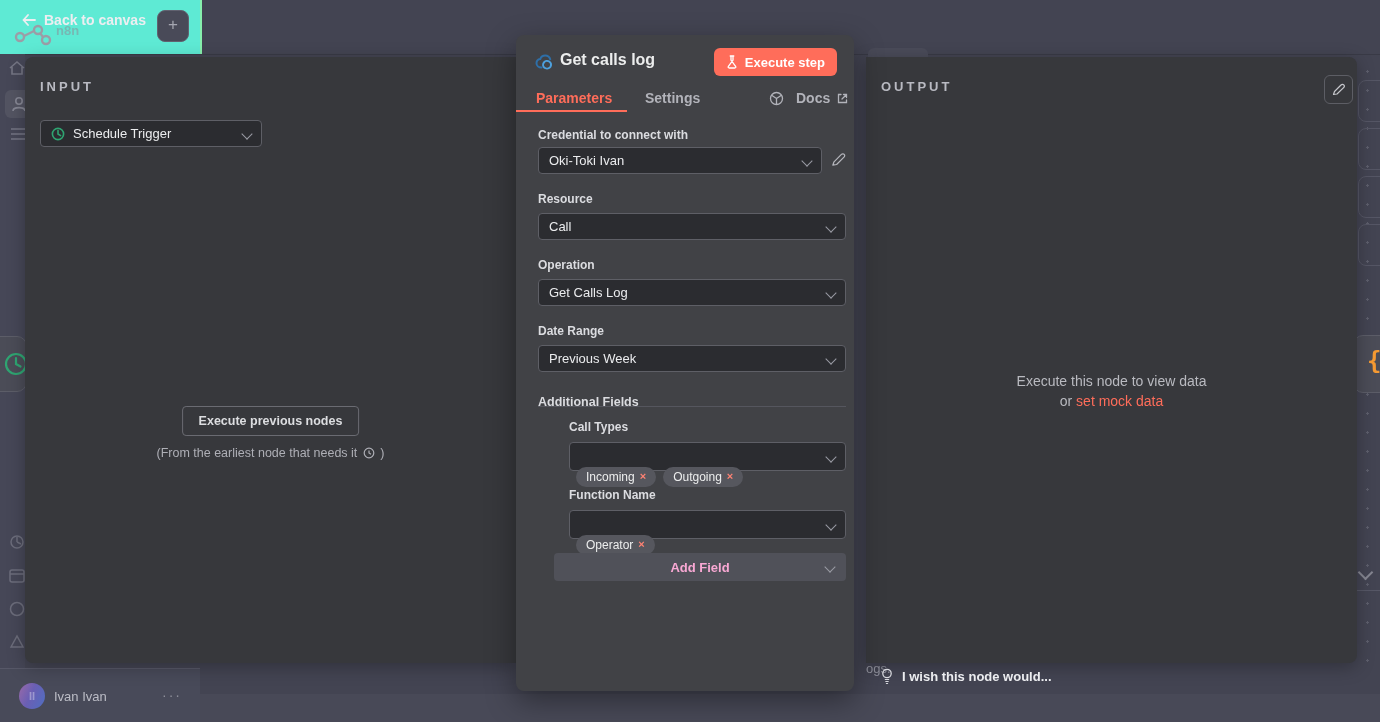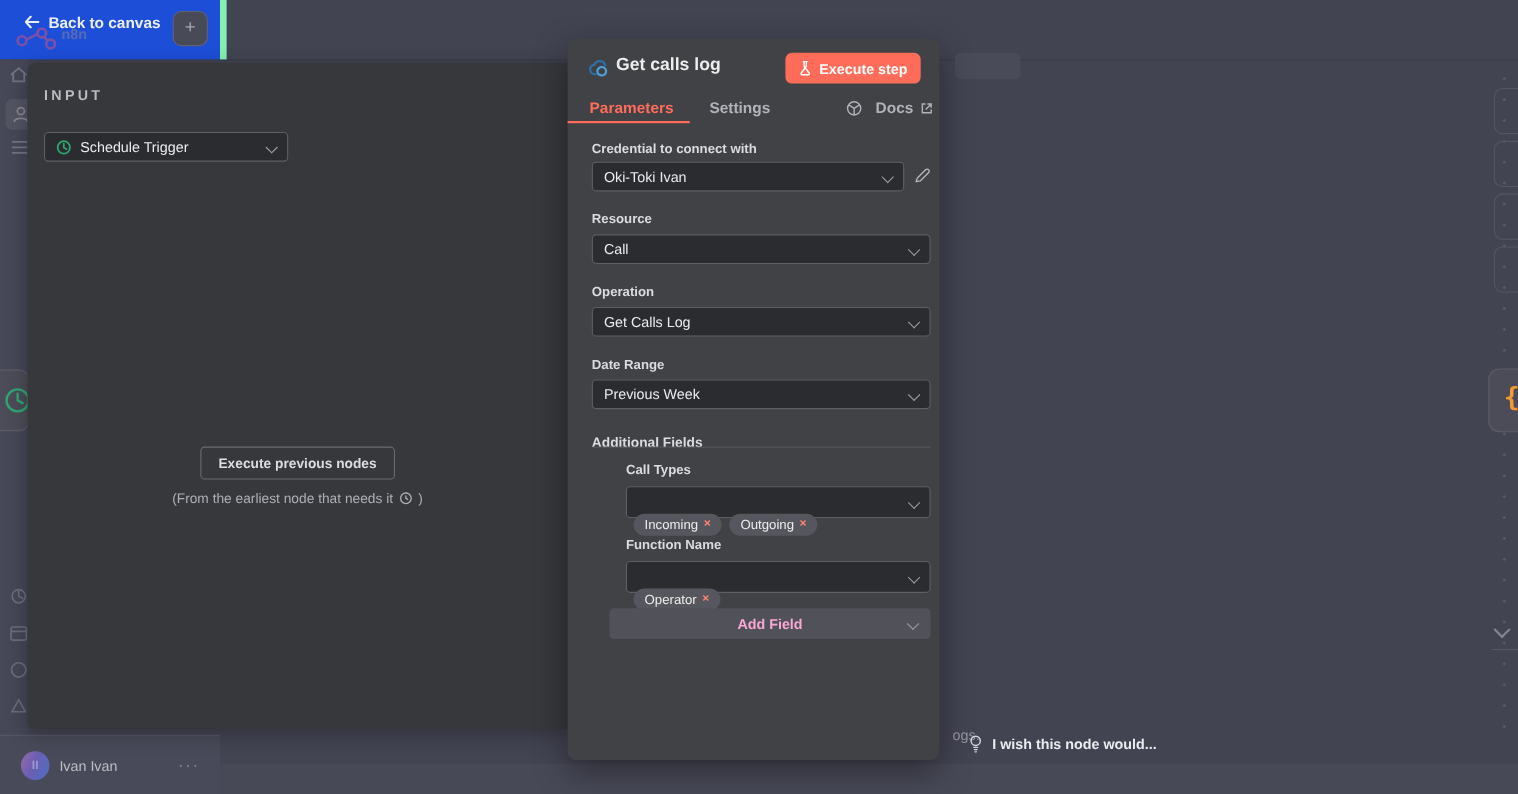--- a/index.html
+++ b/index.html
@@ -1,20 +1,20 @@
 <!DOCTYPE html>
 <html><head>
 <meta charset="utf-8">
 <style>
   html,body{margin:0;padding:0;background:#434452;font-family:"Liberation Sans",sans-serif;}
   .screen{position:relative;width:1380px;height:722px;overflow:hidden;background:#434452;}
 
   
   .topbar{position:absolute;left:0;top:0;width:1380px;height:54px;border-bottom:1px solid #393a46;z-index:1;}
-  .topbar-left{position:absolute;left:0;top:0;width:200px;height:54px;background:#1d4ed8;border-right:6px solid #86efac;text-align:right;}
+  .topbar-left{position:absolute;left:0;top:0;width:200px;height:54px;background:#5eead4;border-right:2px solid #86efac;text-align:right;}
   .logo-ghost{position:absolute;left:12px;top:20px;opacity:.5;}
   .logo-ghost text{font-family:"Liberation Sans",sans-serif;font-weight:700;}
   .back-link{position:absolute;left:22px;top:12px;display:flex;align-items:center;gap:8px;color:#edeef1;font-size:14px;font-weight:700;cursor:pointer;z-index:2;}
   .plus-btn{position:absolute;left:157px;top:10px;width:30px;height:30px;border:1.5px solid #616270;border-radius:8px;background:#494a58;color:#a5a6b1;font-size:17px;line-height:27px;text-align:center;cursor:pointer;z-index:2;}
   .side-strip{position:absolute;left:0;top:54px;width:25px;height:614px;background:#464757;overflow:hidden;z-index:1;}
   .frag{position:absolute;opacity:.55;color:#9a9ba8;}
   .frag-active{position:absolute;left:5px;top:36px;width:30px;height:28px;background:#535462;border-radius:6px;}
   .user-box{position:absolute;left:0;top:668px;width:200px;height:54px;background:#484a59;border-top:1px solid #575868;z-index:1;}
   .avatar{position:absolute;left:19px;top:683px;width:26px;height:26px;border-radius:50%;background:linear-gradient(115deg,#9a6aa8 0%,#6a5fb4 45%,#4f6ec1 100%);z-index:2;display:flex;align-items:center;justify-content:center;color:rgba(255,255,255,.35);font-size:11px;font-weight:700;cursor:pointer;}
   .user-name{position:absolute;left:54px;top:689px;font-size:13px;color:#bcbdc6;z-index:2;}
@@ -166,20 +166,34 @@
     <div class="exec-prev-hint">
       <span>(From the earliest node that needs it</span>
       <svg style="vertical-align:-2px;margin:0 2px;" width="12" height="12" viewBox="0 0 12 12">
           <circle cx="6" cy="6" r="4.8" stroke="#aeafb6" stroke-width="1.2" fill="none"></circle>
           <path d="M6 3.4 V6 L8 7.2" stroke="#aeafb6" stroke-width="1.2" fill="none"></path>
         </svg>
       <span>)</span>
     </div>
   </div>
 
+  <div class="panel output">
+    <div class="panel-title">OUTPUT</div>
+    <div class="edit-output-btn">
+      <svg width="13" height="13" viewBox="0 0 13 13">
+          <path d="M1.5 11.5 L2.5 8.5 L9 2 C9.8 1.2 11.2 1.2 11.8 2 C12.6 2.8 12.4 3.8 11.6 4.6 L5 11 L1.5 11.5 Z" stroke="#c6c7cc" stroke-width="1.2" fill="none" stroke-linejoin="round"></path>
+        </svg>
+    </div>
+    <div class="out-empty">
+      <div>Execute this node to view data</div>
+      <div>
+        <span>or </span><span class="mock-link">set mock data</span>
+      </div>
+    </div>
+  </div>
 
   <div class="dialog">
     <svg class="node-icon" width="22" height="16" viewBox="0 0 22 16">
       <path d="M6.5 13.5 C3.6 13.5 1.5 11.6 1.5 9.2 C1.5 7 3.2 5.3 5.3 5 C6 2.9 8 1.5 10.2 1.5 C12.6 1.5 14.6 3.1 15.2 5.3" stroke="#2e6fa8" stroke-width="2" fill="none" stroke-linecap="round"></path>
       <path d="M9.5 13.8 C8 12.6 7.6 10.3 8.8 8.6 C10 6.9 12.4 6.4 14.2 7.5 C16 8.6 16.6 10.9 15.5 12.7 C14.4 14.4 12 15 10.2 14" stroke="#4da0dd" stroke-width="2" fill="none" stroke-linecap="round"></path>
     </svg>
     <div class="dlg-title">Get calls log</div>
     <button class="exec-step-btn">
       <svg width="12" height="14" viewBox="0 0 12 14">
           <path d="M4.2 1 H7.8 M5 1.4 V5.2 L9.6 11.4 C10.2 12.2 9.7 13 8.7 13 H3.3 C2.3 13 1.8 12.2 2.4 11.4 L7 5.2 V1.4" stroke="#fff" stroke-width="1.3" fill="none" stroke-linecap="round" stroke-linejoin="round"></path>

